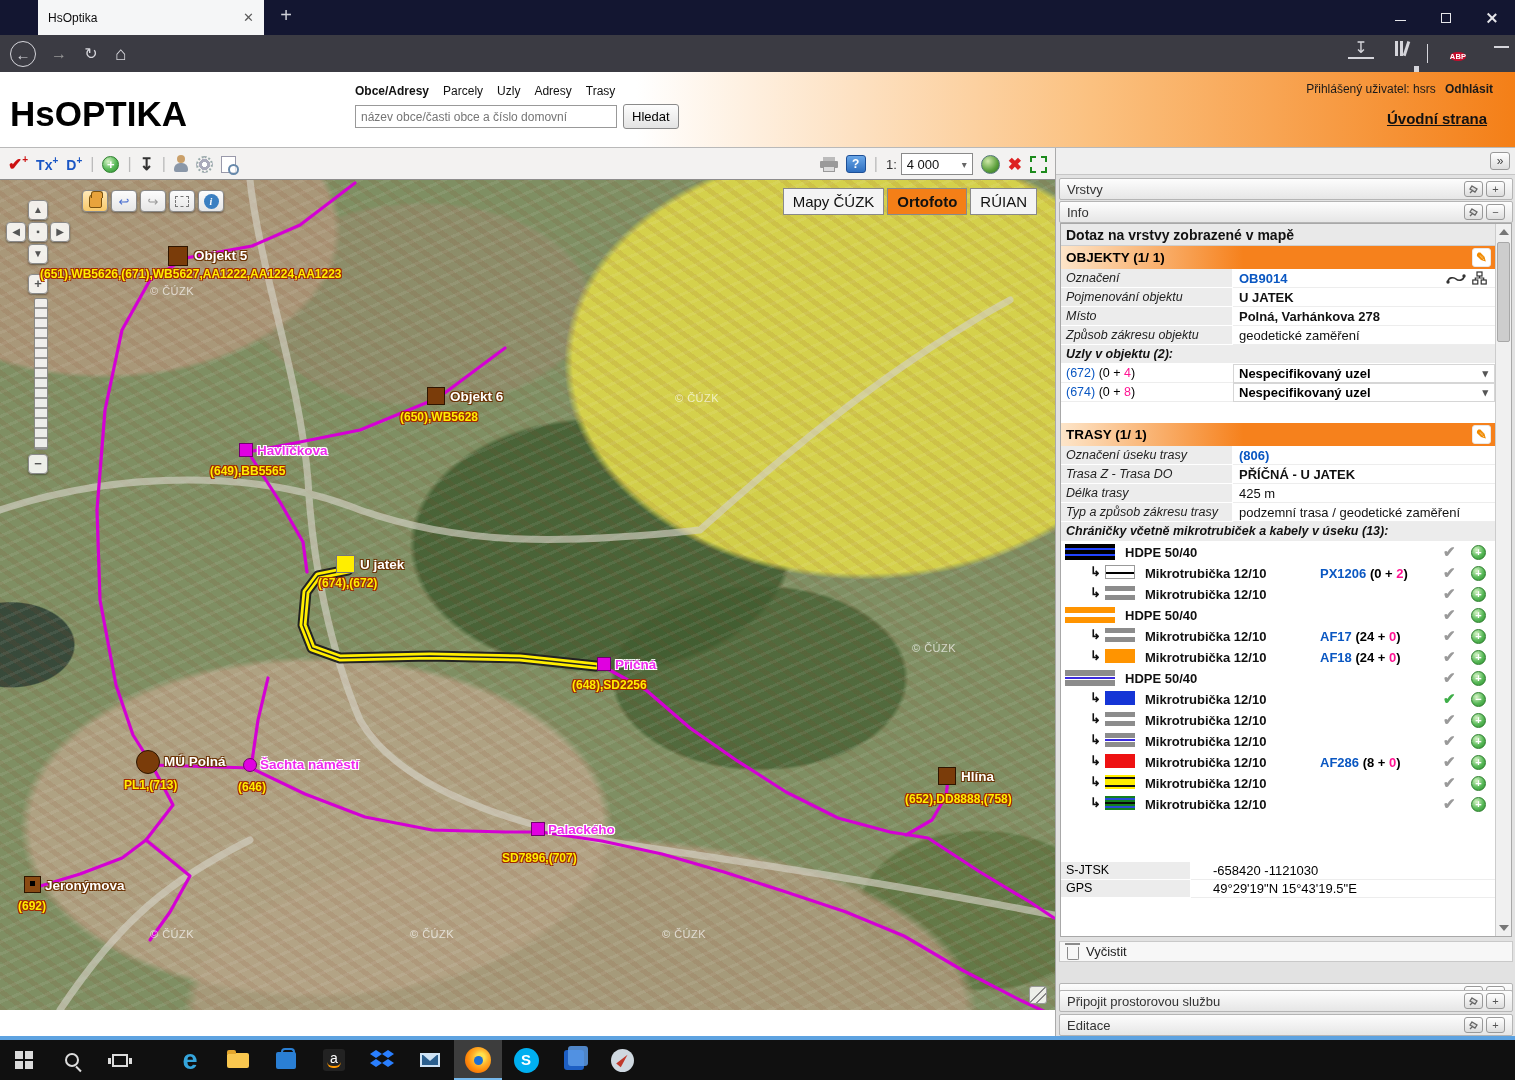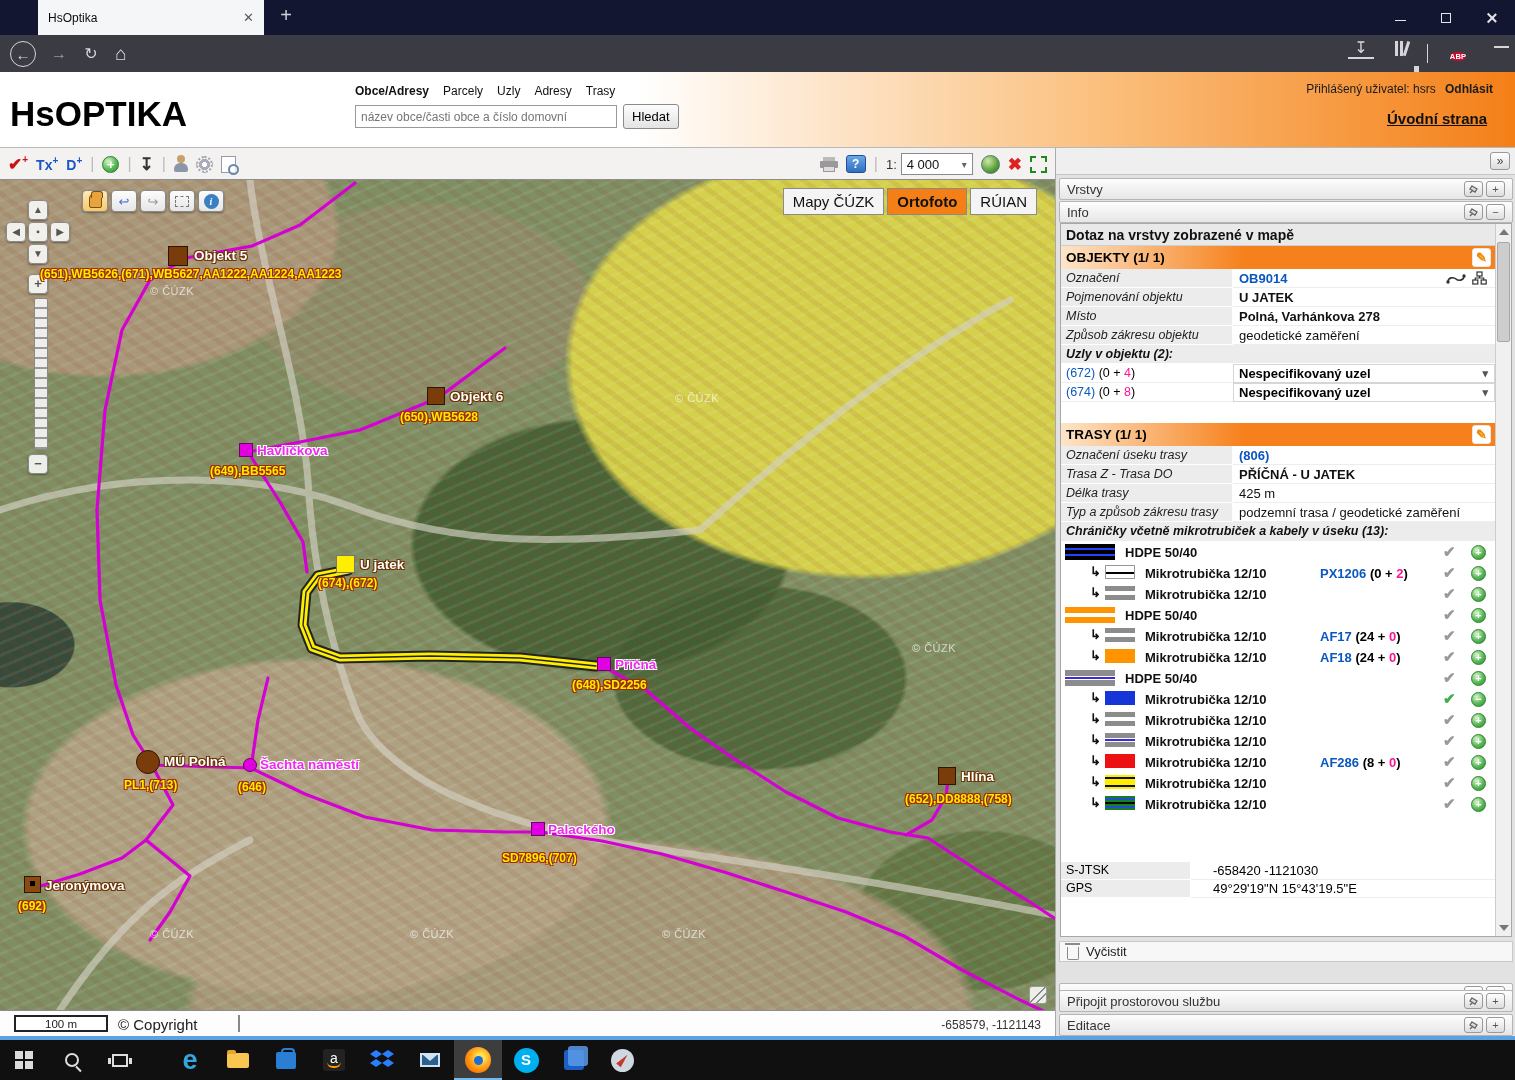--- a/index.html
+++ b/index.html
@@ -424,26 +424,20 @@
     <span class="mlabel mname-mag" style="left:548px;top:642px;">Palackého</span>
     <span class="mcode" style="left:502px;top:663px;margin-top:8px;">SD7896,(707)</span>
 
     <span class="mk mk-sq-dot" style="left:24px;top:696px;"></span>
     <span class="mlabel mname-brown" style="left:45px;top:698px;">Jeronýmova</span>
     <span class="mcode" style="left:18px;top:719px;">(692)</span>
 
     <span class="resizeh"></span>
   </div>
 
-  <div class="mapfoot">
-    <span class="sc-bar">100 m</span>
-    <span class="sc-tick"></span>
-    <span class="copyr">© Copyright</span>
-    <span class="coords">-658579, -1121143</span>
-  </div>
 
   <div class="sidebar">
     <div class="sb-top">
       <span class="collapse-btn">»</span>
     </div>
 
     <div class="sb-bar" style="top:30px;">
       <span>Vrstvy</span>
       <span class="btns">
         <span class="pbtn">

